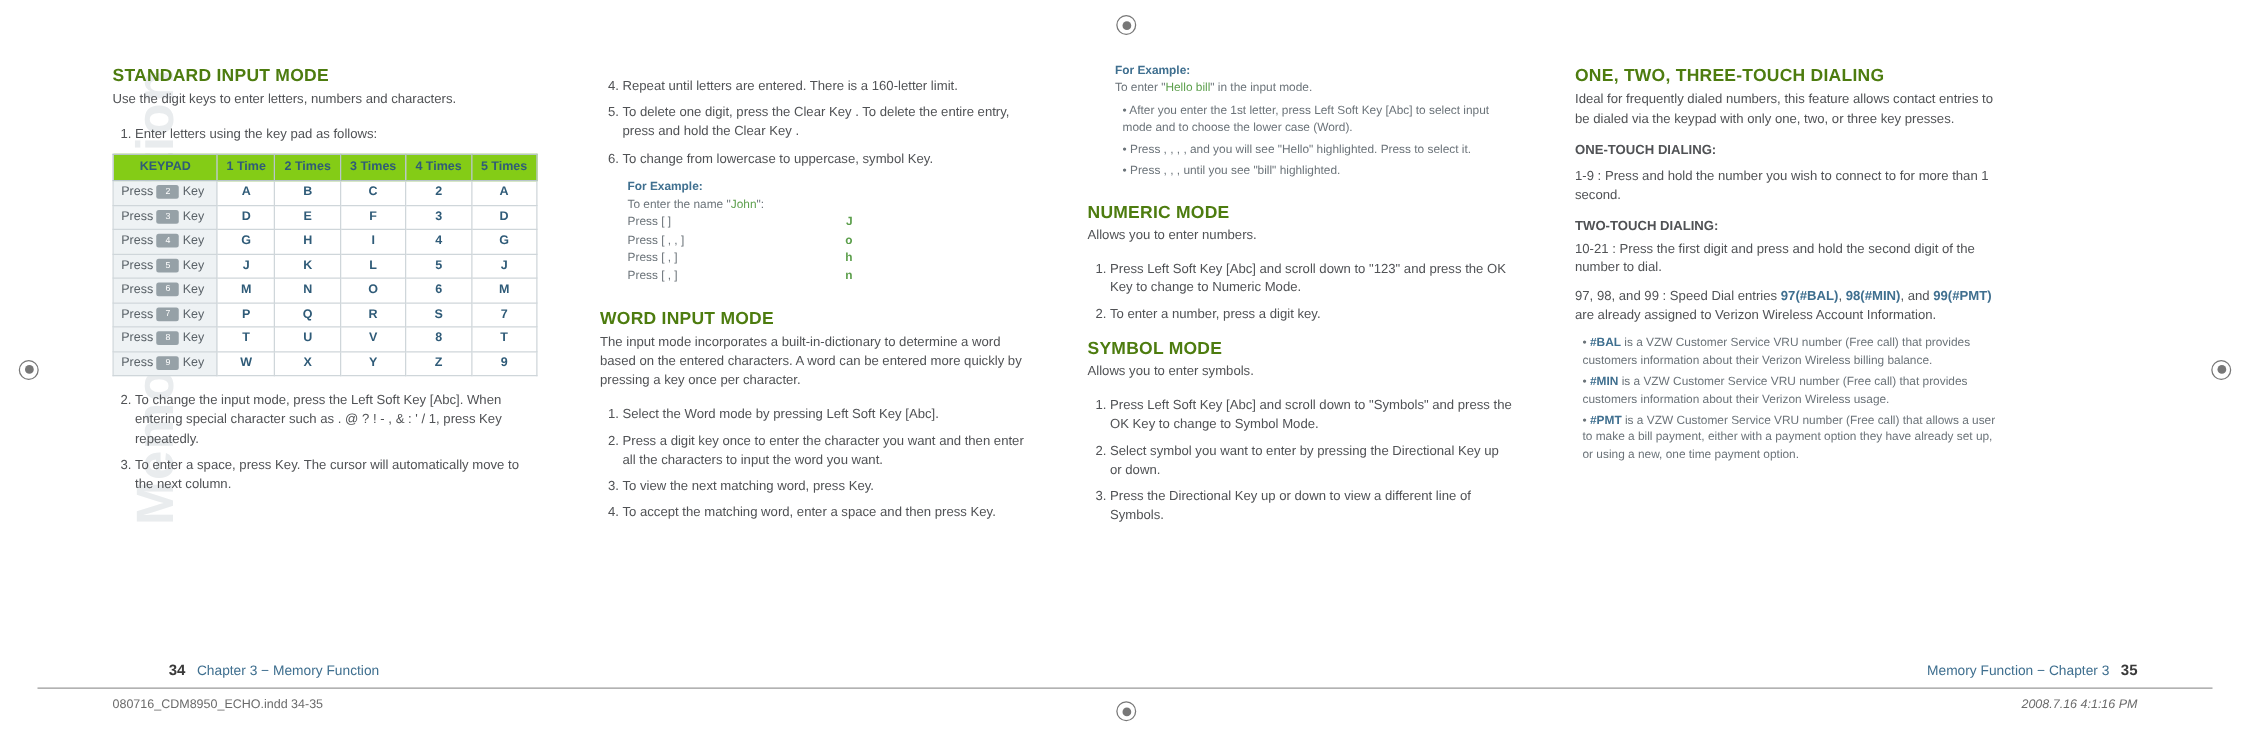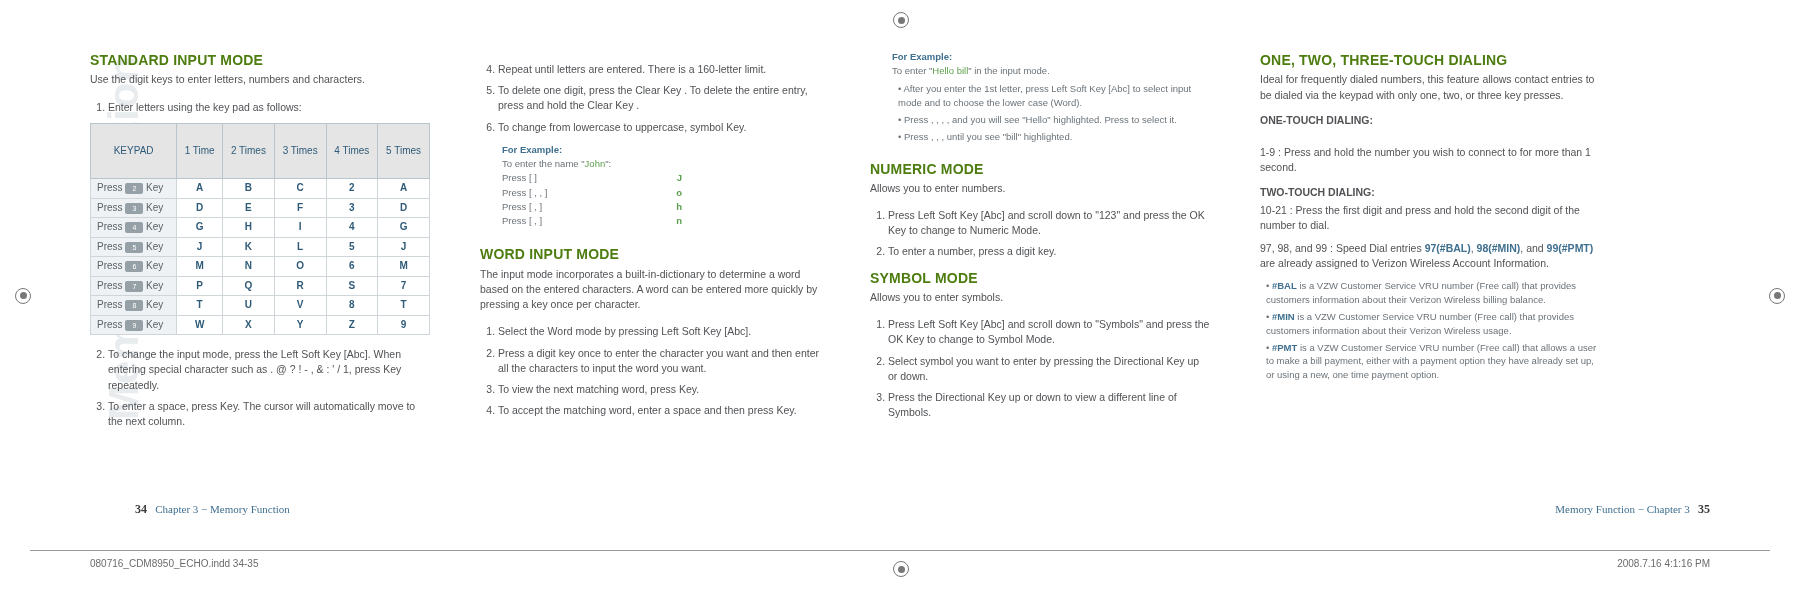--- a/index.html
+++ b/index.html
@@ -34,24 +34,24 @@
   .subtext { margin: 0 0 8px 0; }
   .num-list { margin: 12px 0 8px 0; padding-left: 18px; }
   .num-list li { margin-bottom: 6px; }
   table.keypad {
     border-collapse: collapse;
     width: 100%;
     margin: 4px 0 10px 0;
     font-size: 10px;
   }
   table.keypad th {
-    background: #e5e5e5;
+    background: #84cc16;
     color: #2f5b78;
-    font-weight: 400;
-    padding: 20px 4px;
+    font-weight: 700;
+    padding: 3px 4px;
     border: 1px solid #b9c5cc;
   }
   table.keypad td {
     border: 1px solid #cfd6da;
     text-align: center;
     padding: 2px 0;
     color: #2f5b78;
     font-weight: 600;
   }
   table.keypad td.row-label {
@@ -77,41 +77,42 @@
     font-size: 9.5px;
     color: #6b7379;
     margin-left: 22px;
     line-height: 1.5;
   }
   .note-title { color: #3f6f8f; font-weight: 600; }
   .green { color: #5c9f4c; }
   .blue-link { color: #3f6f8f; font-weight: 600; margin-top: 10px; }
   .page-footer {
     position: absolute;
-    bottom: 72px;
+    bottom: 46px;
     font-size: 11px;
     color: #3f6f8f;
-    font-family: Liberation Serif, serif;
+    font-family: Liberation Sans, sans-serif;
   }
   .page-footer .num { font-weight: 700; color: #3a3a3a; font-size: 12px; }
   .footer-left { left: 135px; }
   .footer-right { right: 90px; }
   .print-mark {
     position: absolute;
     bottom: 20px;
     left: 90px;
     font-size: 10px;
     color: #6b6b6b;
   }
   .print-mark-right {
     position: absolute;
     bottom: 20px;
     right: 90px;
     font-size: 10px;
     color: #6b6b6b;
+    font-style: italic;
   }
   .print-line {
     position: absolute;
     bottom: 38px;
     left: 30px;
     right: 30px;
     height: 1px;
     background: #999;
   }
   .side-text {
@@ -297,21 +298,21 @@
     <ol class="num-list">
       <li>Press Left Soft Key [Abc] and scroll down to "Symbols" and press the OK Key to change to Symbol Mode.</li>
       <li>Select symbol you want to enter by pressing the Directional Key up or down.</li>
       <li>Press the Directional Key up or down to view a different line of Symbols.</li>
     </ol>
   </div>
 
   <div class="col">
     <p class="heading">ONE, TWO, THREE-TOUCH DIALING</p>
     <p class="subtext">Ideal for frequently dialed numbers, this feature allows contact entries to be dialed via the keypad with only one, two, or three key presses.</p>
-    <p style="font-weight:600;color:#505255;margin:10px 0 17px">ONE-TOUCH DIALING:</p>
+    <p style="font-weight:600;color:#505255;margin:10px 0 6px">ONE-TOUCH DIALING:</p>
     <p class="subtext" style="padding-left:0">1-9 : Press and hold the number you wish to connect to for more than 1 second.</p>
     <p style="font-weight:600;color:#505255;margin:10px 0 2px">TWO-TOUCH DIALING:</p>
     <p class="subtext">10-21 : Press the first digit and press and hold the second digit of the number to dial.</p>
     <p class="subtext">
       <span>97, 98, and 99 : Speed Dial entries </span><span class="blue-link">97(#BAL)</span><span>, </span><span class="blue-link">98(#MIN)</span><span>, and </span><span class="blue-link">99(#PMT)</span><span> are already assigned to Verizon Wireless Account Information.</span>
     </p>
     <ul class="indent-list" style="font-size:9px">
       <li class="bullet-dot"><span class="blue-link">#BAL</span><span> is a VZW Customer Service VRU number (Free call) that provides customers information about their Verizon Wireless billing balance.</span></li>
       <li class="bullet-dot"><span class="blue-link">#MIN</span><span> is a VZW Customer Service VRU number (Free call) that provides customers information about their Verizon Wireless usage.</span></li>
       <li class="bullet-dot"><span class="blue-link">#PMT</span><span> is a VZW Customer Service VRU number (Free call) that allows a user to make a bill payment, either with a payment option they have already set up, or using a new, one time payment option.</span></li>

